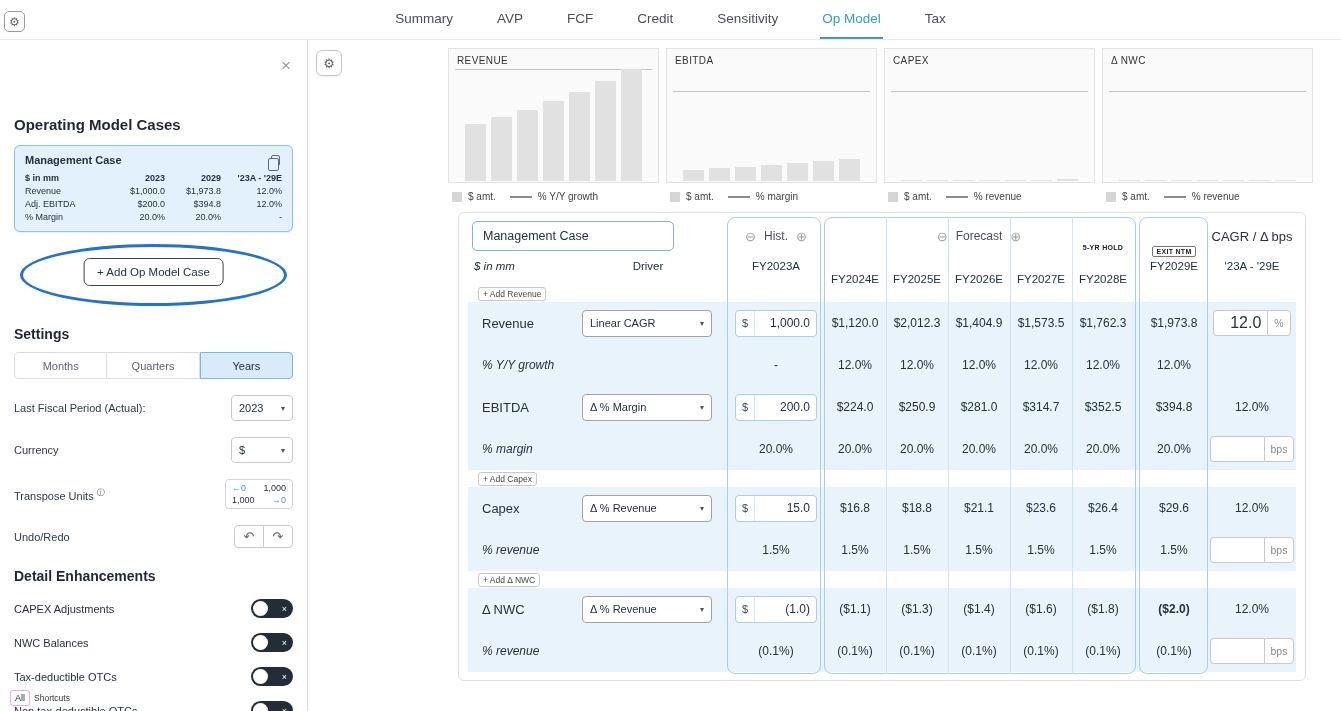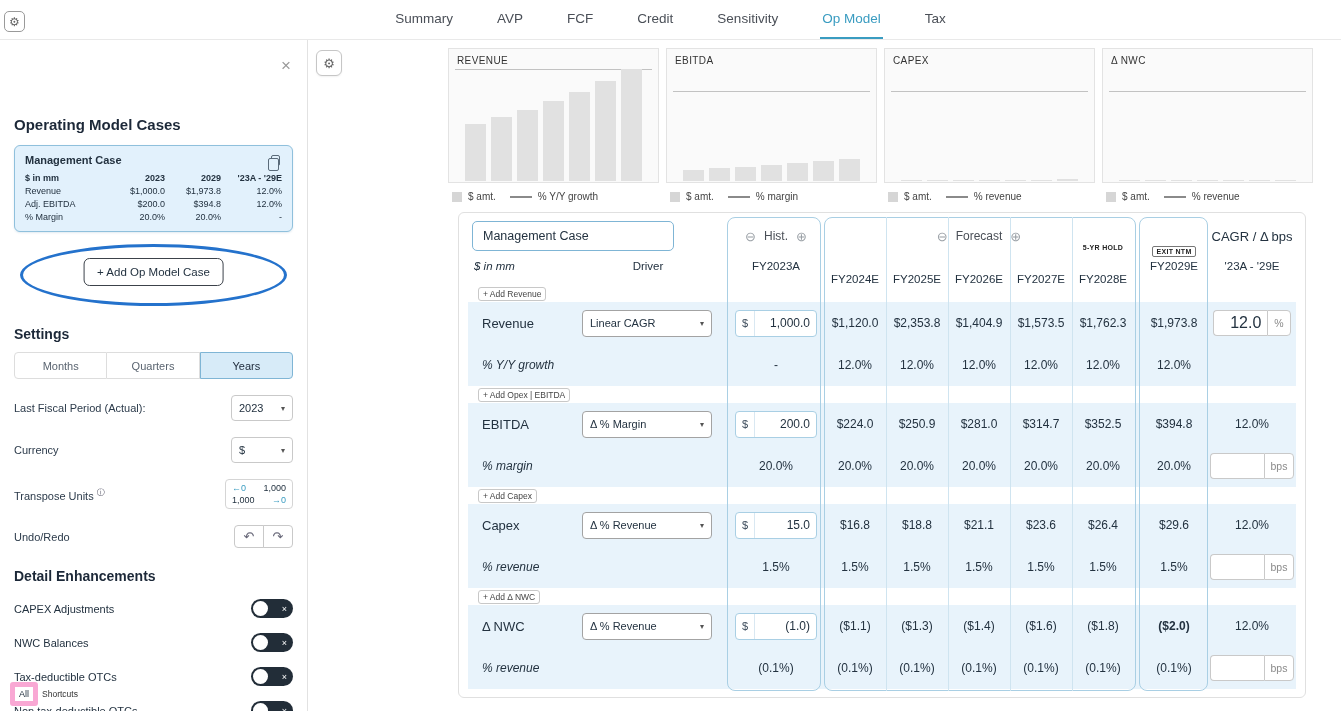--- a/index.html
+++ b/index.html
@@ -67,21 +67,21 @@
   .undoredo button{ width:30px; height:23px; background:#fff; border:1px solid #c9c9c9; color:#667;
                     font-size:13px; line-height:1; cursor:pointer; font-family:inherit; }
   .undoredo button:first-child{ border-radius:4px 0 0 4px; }
   .undoredo button:last-child{ border-radius:0 4px 4px 0; margin-left:-1px; }
   .toggle-row{ display:flex; justify-content:space-between; align-items:center; margin-top:15px; }
   .toggle-label{ font-size:11px; }
   .switch{ position:relative; width:42px; height:19px; border-radius:10px; background:#222d38; cursor:pointer; }
   .switch .knob{ position:absolute; left:2px; top:2px; width:15px; height:15px; border-radius:50%; background:#fff; }
   .switch .xmark{ position:absolute; right:6px; top:50%; transform:translateY(-50%); color:#fff; font-size:9px; }
   .shortcuts{ position:absolute; left:10px; bottom:5px; display:flex; align-items:center; gap:4px; }
-  .badge{ border:5px solid #f9a8d4; border-radius:3px; font-size:9px; padding:0 4px; line-height:14px; }
+  .badge{ border:1px solid #f9a8d4; border-radius:3px; font-size:9px; padding:0 4px; line-height:14px; }
   .sc-label{ font-size:8.5px; color:#333; }
 
   
   .charts-row{ position:absolute; left:448px; top:48px; display:flex; gap:7px; }
   .chart-wrap{ width:211px; }
   .chart-card{ position:relative; height:135px; background:#fafafa; border:1px solid #e3e3e3; overflow:hidden; }
   .chart-title{ position:absolute; top:6px; left:8px; font-size:10px; letter-spacing:.4px; color:#333; }
   .chart-line{ position:absolute; left:6px; right:6px; height:1px; background:#c2c2c2; }
   .bars{ position:absolute; bottom:1px; left:0; right:0; display:flex; align-items:flex-end;
          justify-content:center; gap:5px; }
@@ -418,44 +418,41 @@
           <span class="row-label">Revenue</span>
           <div class="driver-dd">
             <span>Linear CAGR</span>
             <span class="chev">▾</span>
           </div>
           <div class="hist-input-group">
             <span class="cur">$</span>
             <input value="1,000.0" style="">
           </div>
           <div class="val c-center" style="grid-column: 6;">$1,120.0</div>
-          <div class="val c-center" style="grid-column: 7;">$2,353.8</div>
+          <div class="val c-center" style="grid-column: 7;">$2,012.3</div>
           <div class="val c-center" style="grid-column: 8;">$1,404.9</div>
           <div class="val c-center" style="grid-column: 9;">$1,573.5</div>
           <div class="val c-center" style="grid-column: 10;">$1,762.3</div>
           <div class="val c-center" style="grid-column: 12;">$1,973.8</div>
           <div class="cagr-group">
             <input class="cagr-input" value="12.0" style="">
             <span class="suffix">%</span>
           </div>
         </div>
         <div class="trow drow">
           <span class="row-label sub">% Y/Y growth</span>
           <div class="val c-center" style="grid-column: 4;">-</div>
           <div class="val c-center" style="grid-column: 6;">12.0%</div>
           <div class="val c-center" style="grid-column: 7;">12.0%</div>
           <div class="val c-center" style="grid-column: 8;">12.0%</div>
           <div class="val c-center" style="grid-column: 9;">12.0%</div>
           <div class="val c-center" style="grid-column: 10;">12.0%</div>
           <div class="val c-center" style="grid-column: 12;">12.0%</div>
           <div style="grid-column: 13;"></div>
         </div>
-      </div>
-      <div class="tag-row">
-        <span class="add-tag">+ Add Opex | EBITDA</span>
       </div>
       <div class="sec-block">
         <div class="trow drow">
           <span class="row-label">EBITDA</span>
           <div class="driver-dd">
             <span>Δ % Margin</span>
             <span class="chev">▾</span>
           </div>
           <div class="hist-input-group">
             <span class="cur">$</span>

